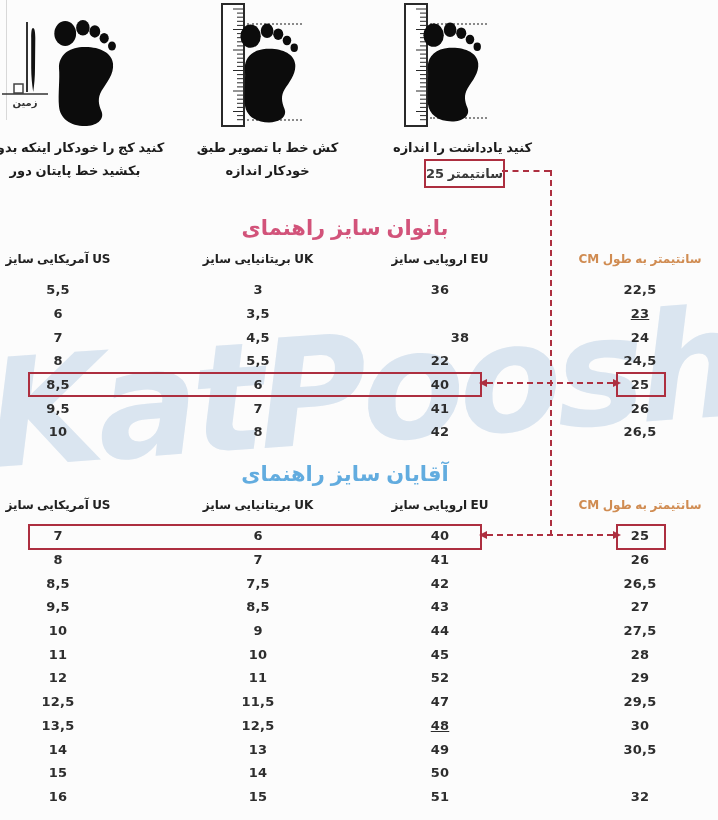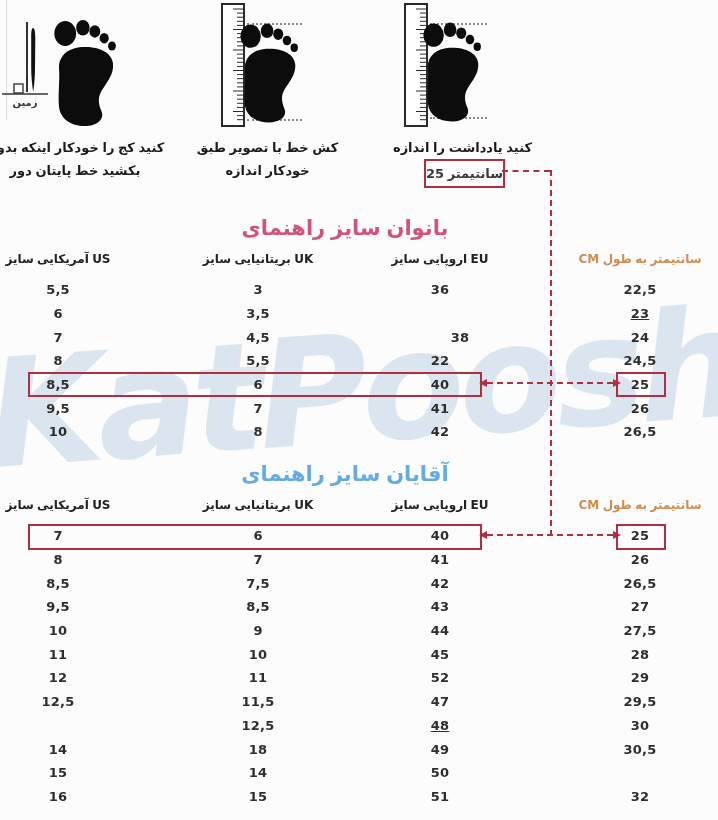--- a/index.html
+++ b/index.html
@@ -381,27 +381,28 @@
         <div class="tcell" style="left: 382px;">52</div>
         <div class="tcell" style="left: 582px;">29</div>
       </div>
       <div class="trow">
         <div class="tcell" style="left: 0px;">12,5</div>
         <div class="tcell" style="left: 200px;">11,5</div>
         <div class="tcell" style="left: 382px;">47</div>
         <div class="tcell" style="left: 582px;">29,5</div>
       </div>
       <div class="trow">
+        <div class="tcell" style="left: 0px;">13,5</div>
         <div class="tcell" style="left: 200px;">12,5</div>
         <div class="tcell" style="left: 382px; text-decoration: underline;">48</div>
         <div class="tcell" style="left: 582px;">30</div>
       </div>
       <div class="trow">
         <div class="tcell" style="left: 0px;">14</div>
-        <div class="tcell" style="left: 200px;">18</div>
+        <div class="tcell" style="left: 200px;">13</div>
         <div class="tcell" style="left: 382px;">49</div>
         <div class="tcell" style="left: 582px;">30,5</div>
       </div>
       <div class="trow">
         <div class="tcell" style="left: 0px;">15</div>
         <div class="tcell" style="left: 200px;">14</div>
         <div class="tcell" style="left: 382px;">50</div>
       </div>
       <div class="trow">
         <div class="tcell" style="left: 0px;">16</div>

